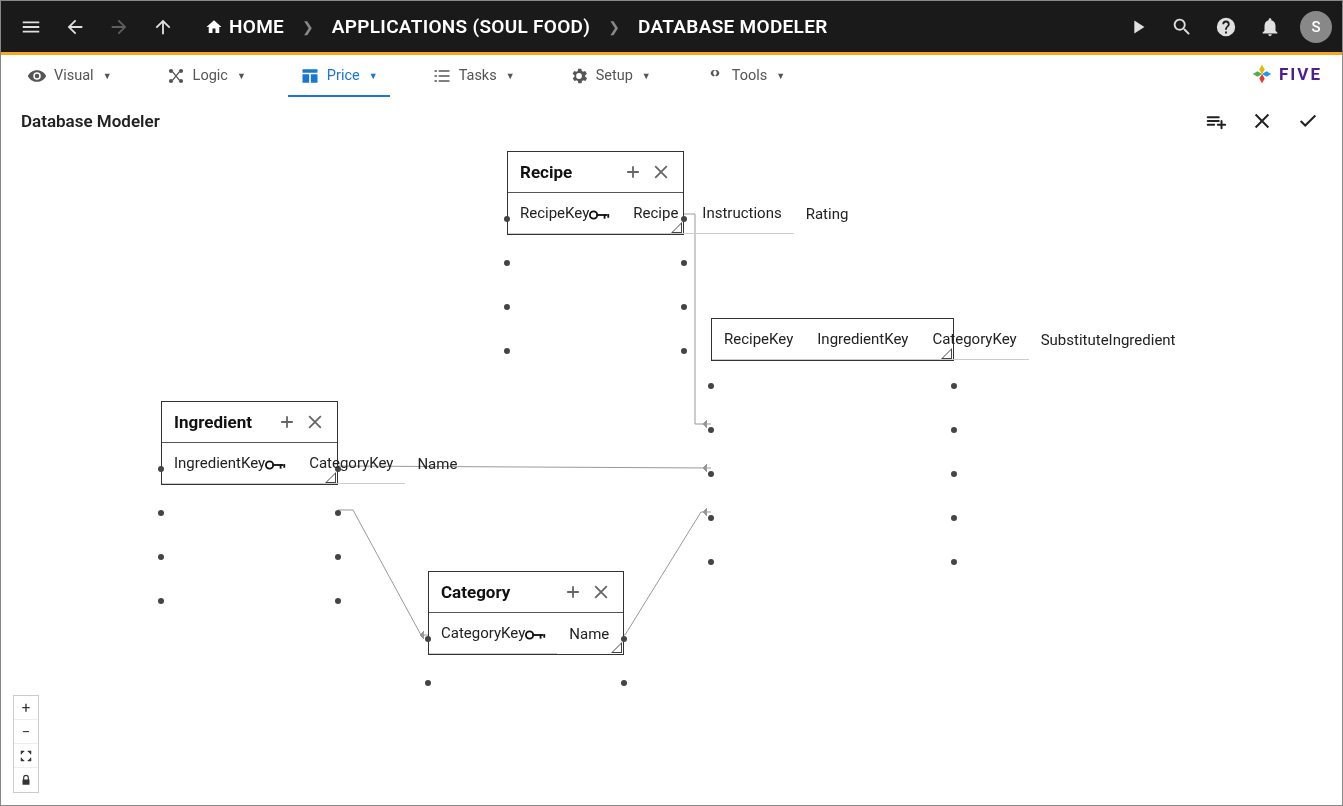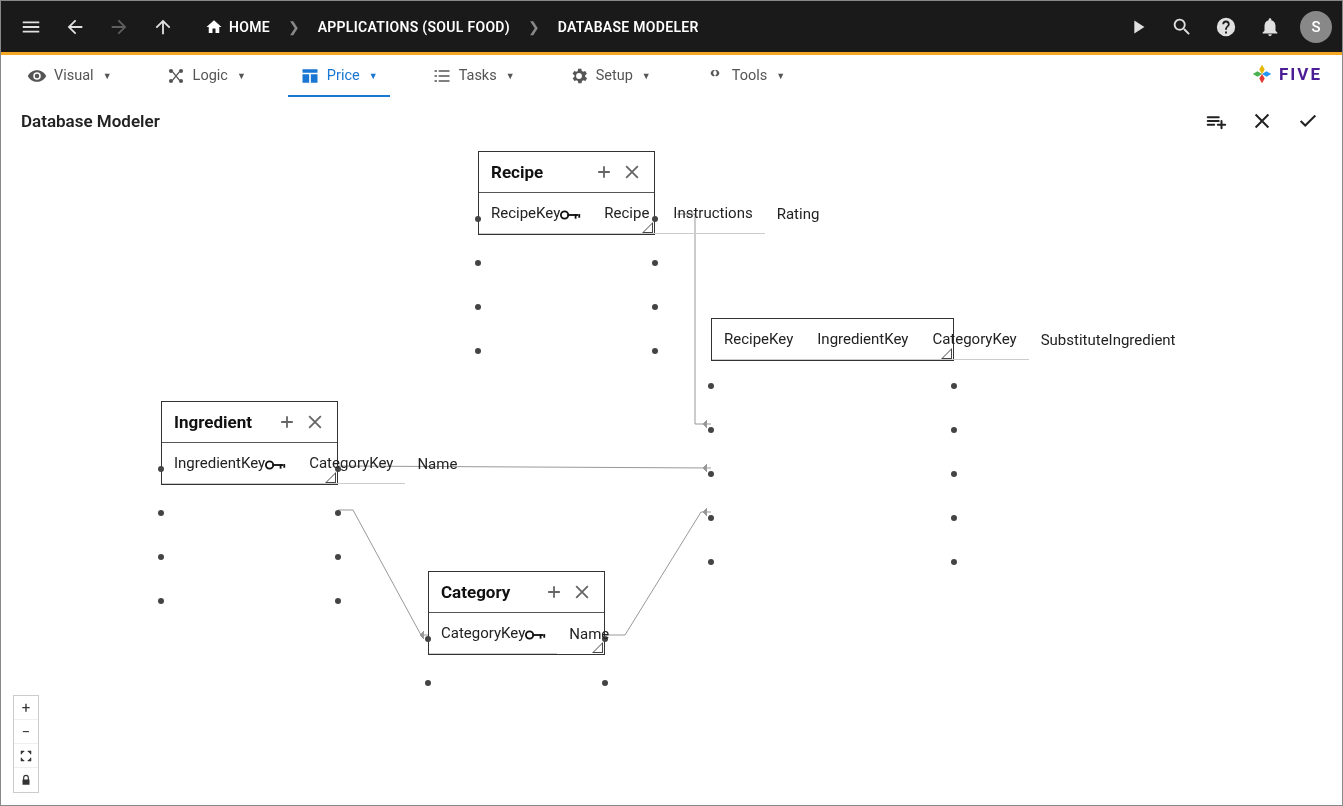--- a/index.html
+++ b/index.html
@@ -5,21 +5,21 @@
 * { box-sizing: border-box; margin: 0; padding: 0; }
 body { font-family: -apple-system, BlinkMacSystemFont, "Segoe UI", Roboto, Arial, sans-serif; background: #fff; width: 1343px; height: 806px; overflow: hidden; position: relative; border: 1px solid #888; }
 
 
 .header { background: #1a1a1a; height: 54px; display: flex; align-items: center; padding: 0 10px; color: #fff; border-bottom: 3px solid #f5a623; }
 .header-left { display: flex; align-items: center; gap: 4px; }
 .header-icon-btn { width: 40px; height: 40px; display: flex; align-items: center; justify-content: center; cursor: pointer; color: #e0e0e0; }
 .header-icon-btn svg { width: 22px; height: 22px; fill: currentColor; }
 .header-icon-btn.disabled { opacity: 0.35; }
 .breadcrumb { display: flex; align-items: center; gap: 6px; margin-left: 10px; }
-.breadcrumb-item { display: flex; align-items: center; gap: 6px; font-size: 14px; font-weight: 600; letter-spacing: 0.3px; cursor: pointer; padding: 6px 8px; }
+.breadcrumb-item { display: flex; align-items: center; gap: 6px; font-size: 19px; font-weight: 600; letter-spacing: 0.3px; cursor: pointer; padding: 6px 8px; }
 .breadcrumb-chevron { color: #888; font-size: 14px; padding: 0 4px; }
 .header-right { margin-left: auto; display: flex; align-items: center; gap: 4px; }
 .avatar { width: 32px; height: 32px; border-radius: 50%; background: #888; display: flex; align-items: center; justify-content: center; color: #fff; font-size: 15px; font-weight: 500; margin-left: 6px; }
 
 
 .menubar { height: 42px; display: flex; align-items: center; padding: 0 14px; border-bottom: 1px solid transparent; position: relative; }
 .menu-item { display: flex; align-items: center; gap: 7px; padding: 8px 12px; cursor: pointer; color: #555; font-size: 14.5px; margin-right: 30px; position: relative; }
 .menu-item.active { color: #1976d2; }
 .menu-item.active::after { content: ''; position: absolute; bottom: -3px; left: 0; right: 0; height: 2px; background: #1976d2; }
 .menu-item svg { width: 20px; height: 20px; fill: currentColor; }
@@ -223,21 +223,21 @@
 
       <path d="M337 364 L352 364 L420 489 L427 489"></path>
       <path d="M423 485 l-4 4 4 4" fill="#999"></path>
 
       <path d="M604 489 L624 489 L700 366 L710 366"></path>
       <path d="M706 362 l-4 4 4 4" fill="#999"></path>
     </g>
   </svg>
 
   <div id="tables-root">
-      <div class="table-card" style="left: 477px; top: 5px; width: 177px;">
+      <div class="table-card" style="left: 506px; top: 5px; width: 177px;">
         <div class="table-header">
           <div class="table-title">Recipe</div>
           <div class="table-header-icon"><svg viewBox="0 0 24 24">
               <path d="M12 5v14M5 12h14"></path>
             </svg></div>
           <div class="table-header-icon"><svg viewBox="0 0 24 24">
               <path d="M5 5l14 14M19 5L5 19"></path>
             </svg></div>
         </div>
         <div class="port left" style="top: 64px;"></div>
@@ -300,21 +300,21 @@
           </div>
           <div class="table-field">
             <span>CategoryKey</span>
           </div>
           <div class="table-field">
             <span>Name</span>
           </div>
         </div>
         <div class="resize-handle"></div>
       </div>
-      <div class="table-card" style="left: 427px; top: 425px; width: 177px;">
+      <div class="table-card" style="left: 427px; top: 425px; width: 196px;">
         <div class="table-header">
           <div class="table-title">Category</div>
           <div class="table-header-icon"><svg viewBox="0 0 24 24">
               <path d="M12 5v14M5 12h14"></path>
             </svg></div>
           <div class="table-header-icon"><svg viewBox="0 0 24 24">
               <path d="M5 5l14 14M19 5L5 19"></path>
             </svg></div>
         </div>
         <div class="port left" style="top: 64px;"></div>

